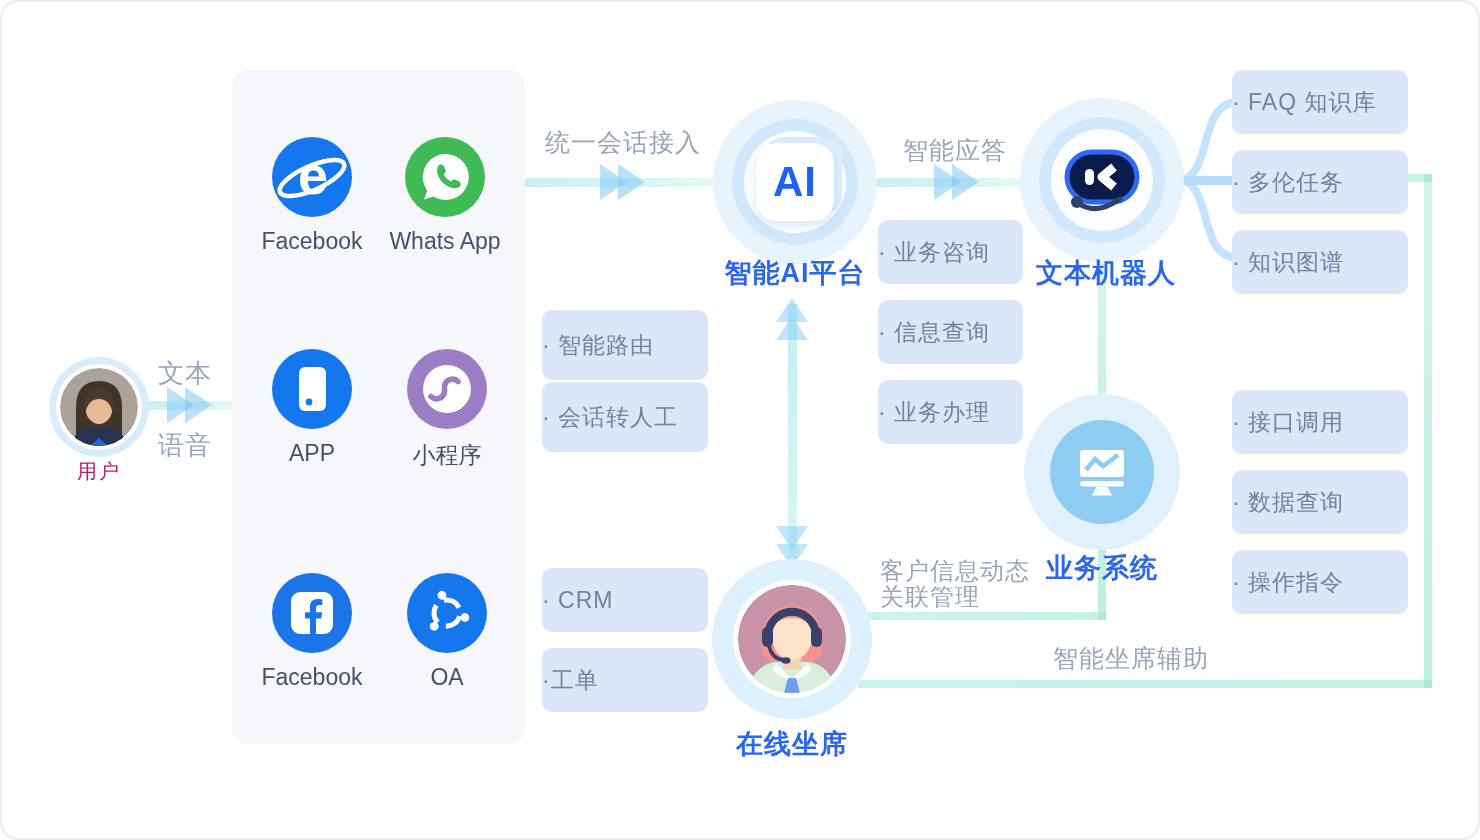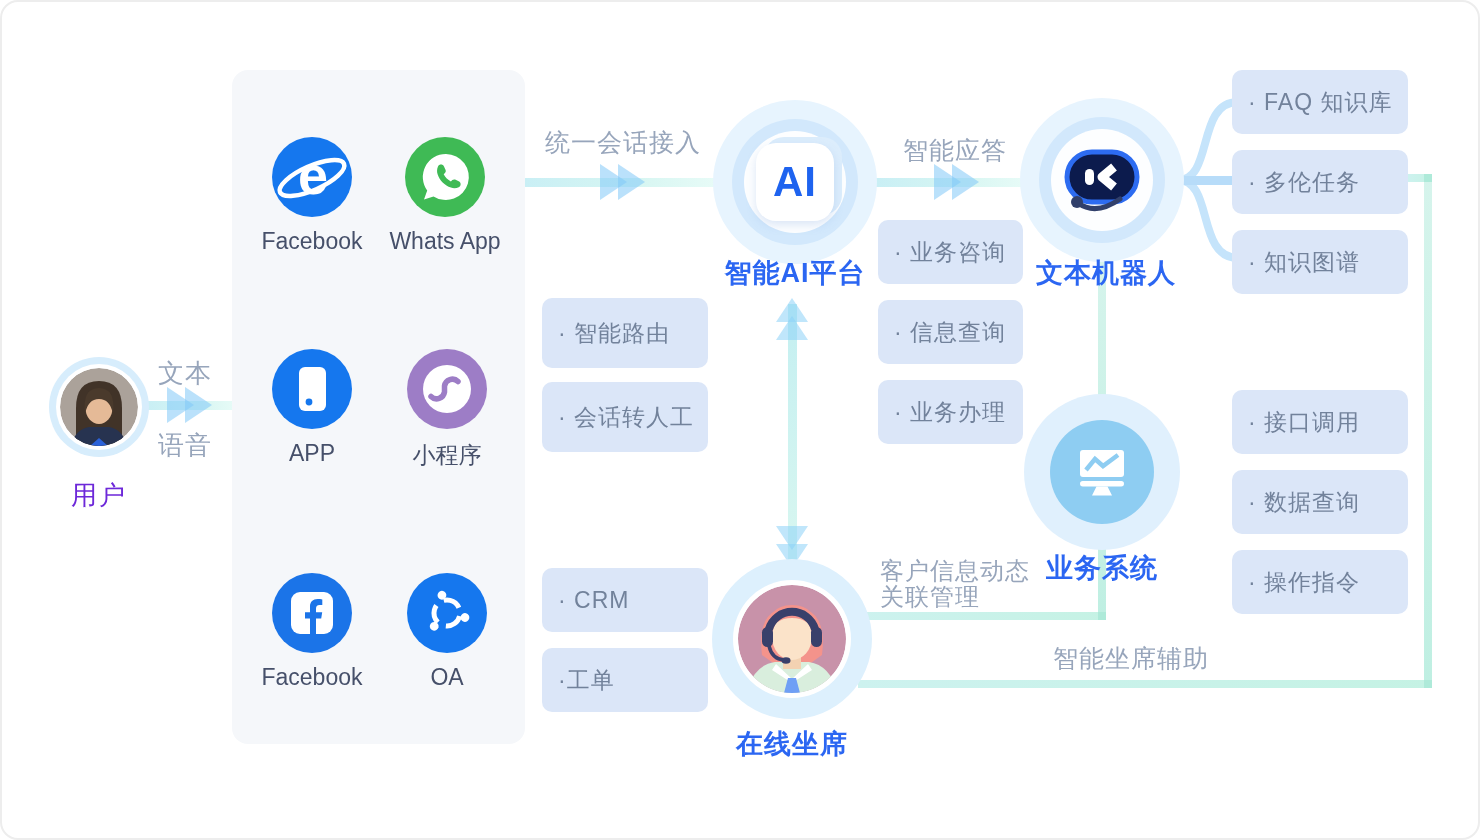--- a/index.html
+++ b/index.html
@@ -9,21 +9,21 @@
     font-family:"Liberation Sans","DejaVu Sans",sans-serif;
   }
   .abs{position:absolute;}
   .circle{border-radius:50%;}
   
   .flow-label{color:var(--gray-label);font-size:25px;letter-spacing:1px;white-space:nowrap;}
   .node-label{color:var(--accent-blue);font-size:27px;font-weight:600;letter-spacing:1px;text-align:center;white-space:nowrap;z-index:6;}
   .chan-label{color:#46506a;font-size:23px;text-align:center;white-space:nowrap;}
   .pill-box{
     background:var(--box-bg);border-radius:10px;color:var(--box-text);
-    font-size:23px;display:flex;align-items:center;padding-left:16px;
+    font-size:23px;display:flex;align-items:center;
     letter-spacing:1px;white-space:nowrap;z-index:4;box-sizing:border-box;
   }
   
   .band-h{height:9px;background:linear-gradient(90deg,#c9eff5,#d7f6f2 60%,#e7fbf7);z-index:1;}
   .band-v{width:9px;background:linear-gradient(180deg,#c4eff1,#d9f7f0);z-index:1;}
   .chev-r{width:0;height:0;border-top:18px solid transparent;border-bottom:18px solid transparent;
     border-left:27px solid rgba(130,201,247,.55);z-index:2;}
   .chev-u{width:0;height:0;border-left:16px solid transparent;border-right:16px solid transparent;
     border-bottom:24px solid rgba(140,209,248,.55);z-index:2;}
   .chev-d{width:0;height:0;border-left:16px solid transparent;border-right:16px solid transparent;
@@ -57,21 +57,21 @@
   <div class="abs circle" style="left:58px;top:366px;width:78px;height:78px;overflow:hidden;z-index:3;">
     <svg viewBox="0 0 78 78" width="78" height="78">
       <circle cx="39" cy="39" r="39" fill="#aba29a"></circle>
       <path d="M16 78 V40 q0 -27 23 -27 q23 0 23 27 v38 z" fill="#413328"></path>
       <path d="M10 78 q6 -17 19 -19 h20 q13 2 19 19 z" fill="#273350"></path>
       <path d="M30 78 l9 -8 9 8 z" fill="#2b62d9"></path>
       <ellipse cx="39" cy="40" rx="13.5" ry="16" fill="#e5ba97"></ellipse>
       <path d="M25 46 q-3 -26 14 -26 q17 0 14 26 q-3 -15 -14 -15 q-11 0 -14 15 z" fill="#4a3a2c"></path>
     </svg>
   </div>
-  <div class="abs" style="left:47px;top:476px;width:100px;text-align:center;font-size:26px;color:#6d28d9;letter-spacing:2px;">用户</div>
+  <div class="abs" style="left:47px;top:456px;width:100px;text-align:center;font-size:20px;color:#be185d;letter-spacing:2px;">用户</div>
   <div class="abs flow-label" style="left:156px;top:354px;font-size:26px;">文本</div>
   <div class="abs flow-label" style="left:156px;top:426px;font-size:26px;">语音</div>
   <div class="abs band-h" style="left:145px;top:399px;width:88px;"></div>
   <div class="abs chev-r" style="left:165px;top:385px;"></div>
   <div class="abs chev-r" style="left:183px;top:385px;"></div>
 
   <div class="abs" style="left:230px;top:68px;width:293px;height:674px;background:#f5f7fa;border-radius:16px;z-index:2;"></div>
 
   <div class="abs" style="left:270px;top:135px;z-index:3;">
     <svg viewBox="0 0 80 80" width="80" height="80">
@@ -173,21 +173,21 @@
   </div>
 
   <div class="abs pill-box" style="left:1230px;top:68px;width:176px;height:64px;">· FAQ 知识库</div>
   <div class="abs pill-box" style="left:1230px;top:148px;width:176px;height:64px;">· 多伦任务</div>
   <div class="abs pill-box" style="left:1230px;top:228px;width:176px;height:64px;">· 知识图谱</div>
 
   <div class="abs pill-box" style="left:876px;top:218px;width:145px;height:64px;">· 业务咨询</div>
   <div class="abs pill-box" style="left:876px;top:298px;width:145px;height:64px;">· 信息查询</div>
   <div class="abs pill-box" style="left:876px;top:378px;width:145px;height:64px;">· 业务办理</div>
 
-  <div class="abs pill-box" style="left:540px;top:296px;width:166px;height:70px;">· 智能路由</div>
+  <div class="abs pill-box" style="left:540px;top:308px;width:166px;height:70px;">· 智能路由</div>
   <div class="abs pill-box" style="left:540px;top:380px;width:166px;height:70px;">· 会话转人工</div>
 
   <div class="abs band-v" style="left:786px;top:302px;height:268px;"></div>
   <div class="abs chev-u" style="left:774px;top:296px;"></div>
   <div class="abs chev-u" style="left:774px;top:314px;"></div>
   <div class="abs chev-d" style="left:774px;top:524px;"></div>
   <div class="abs chev-d" style="left:774px;top:542px;"></div>
 
   <div class="abs pill-box" style="left:540px;top:566px;width:166px;height:64px;">· CRM</div>
   <div class="abs pill-box" style="left:540px;top:646px;width:166px;height:64px;">·工单</div>

